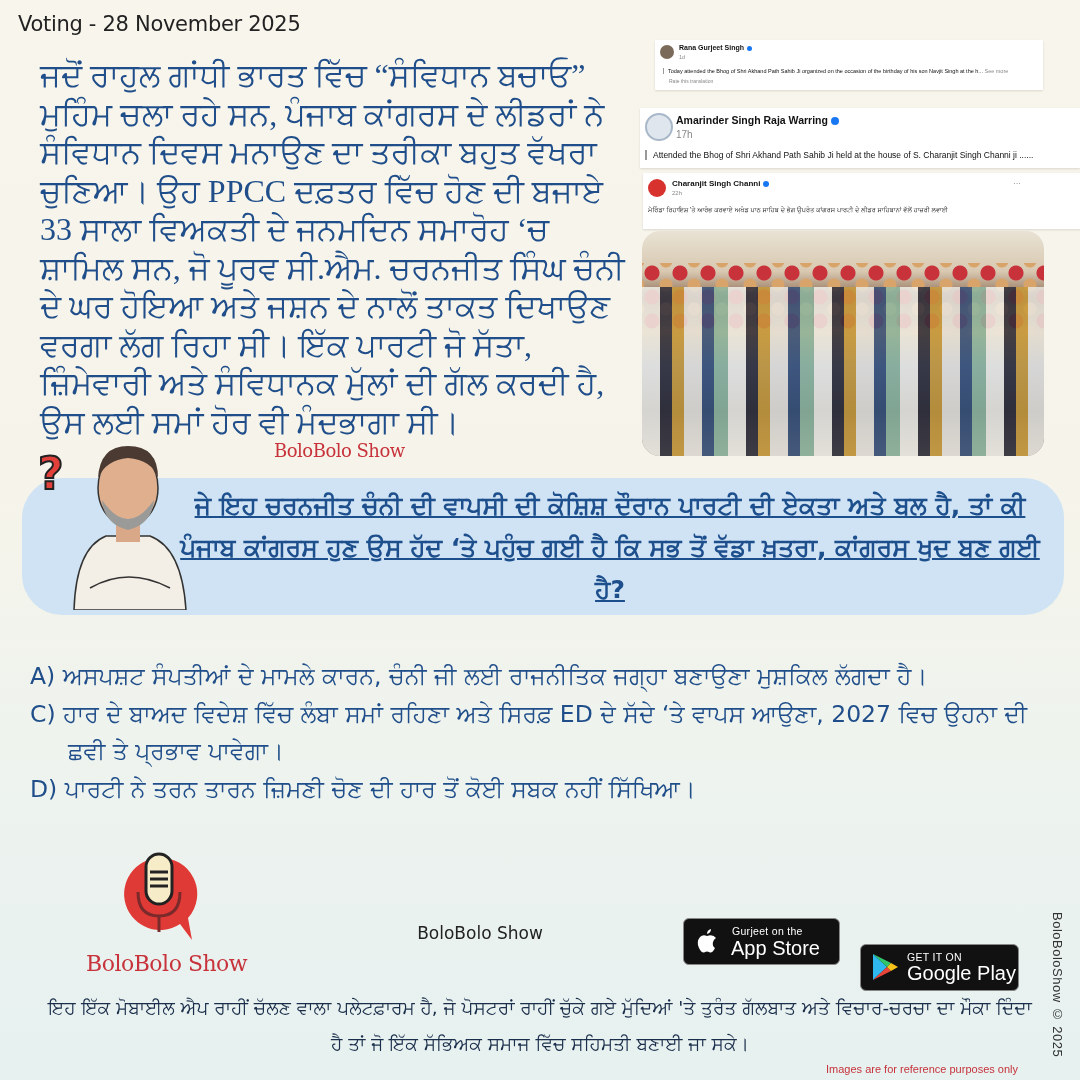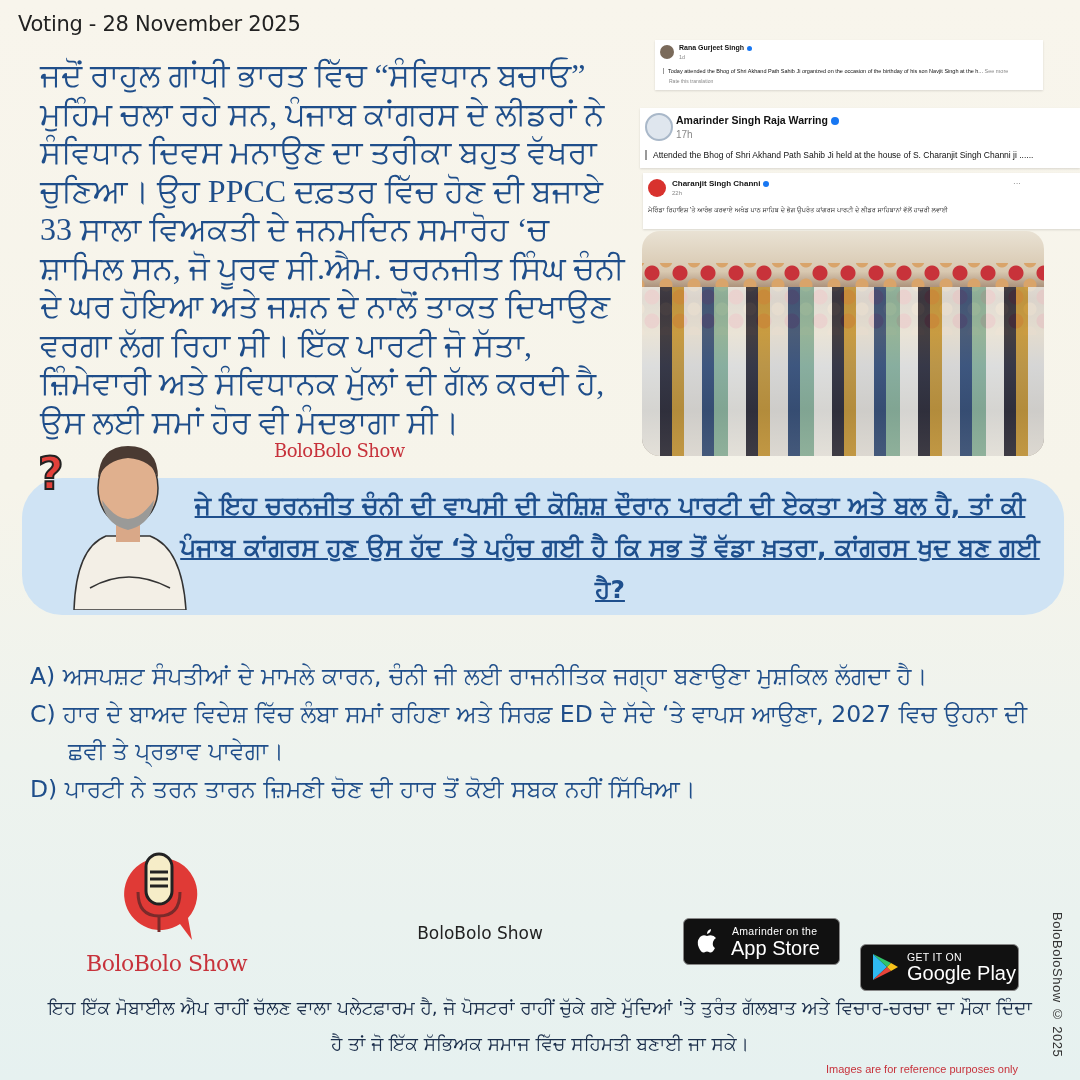--- a/index.html
+++ b/index.html
@@ -112,21 +112,21 @@
 
 <div class="search">
   <div style="font-size:17px;">BoloBolo Show</div>
 </div>
 
 <div class="store appstore">
   <svg width="22" height="26" viewBox="0 0 22 26" style="position:absolute;left:12px;top:9px;">
     <path d="M15 1 Q15 5 11 6 Q11 2 15 1Z" fill="#fff"></path>
     <path d="M11 8 Q7 6 4 9 Q0 14 3 20 Q6 26 9 24 Q11 23 13 24 Q16 26 19 20 Q16 18 17 14 Q18 11 20 10 Q17 6 11 8Z" fill="#fff"></path>
   </svg>
-  <div class="small" style="left:48px;top:6px;">Amarinder on the</div>
+  <div class="small" style="left:48px;top:6px;">Gurjeet on the</div>
   <div class="big" style="left:47px;top:18px;">App Store</div>
 </div>
 
 <div class="store gplay">
   <svg width="28" height="30" viewBox="0 0 28 30" style="position:absolute;left:10px;top:7px;">
     <path d="M2 2 L16 15 L2 28Z" fill="#2fb8f0"></path>
     <path d="M2 2 L20 11 L16 15Z" fill="#32c46b"></path>
     <path d="M2 28 L20 19 L16 15Z" fill="#e8443a"></path>
     <path d="M20 11 L27 15 L20 19 L16 15Z" fill="#f7c21a"></path>
   </svg>

